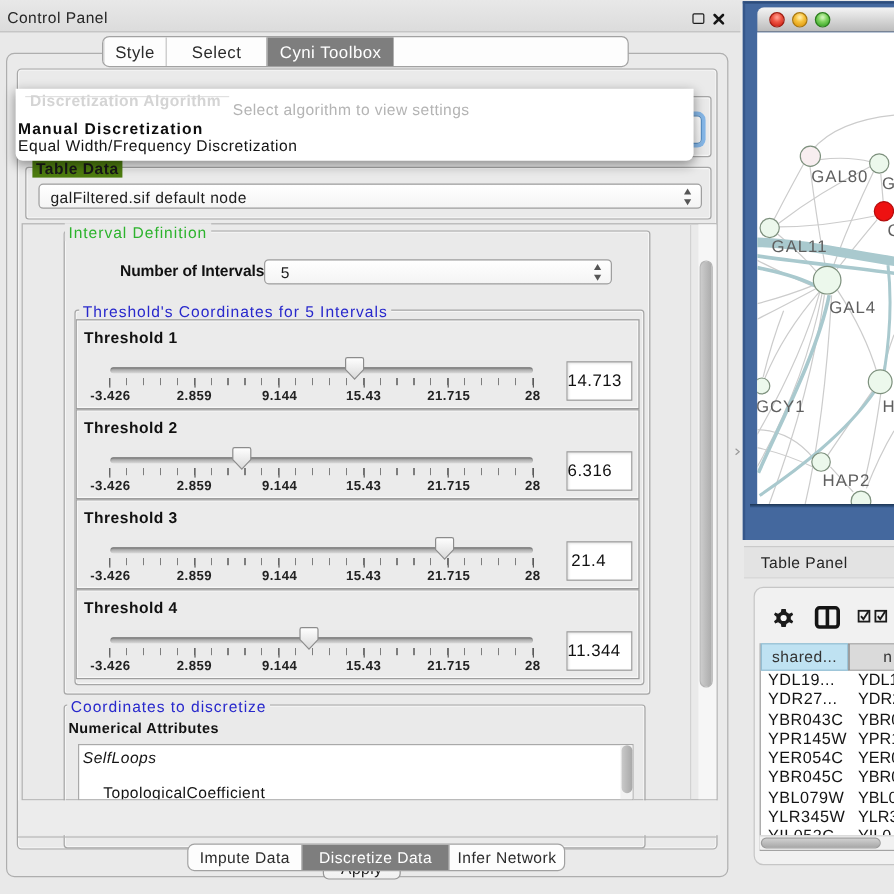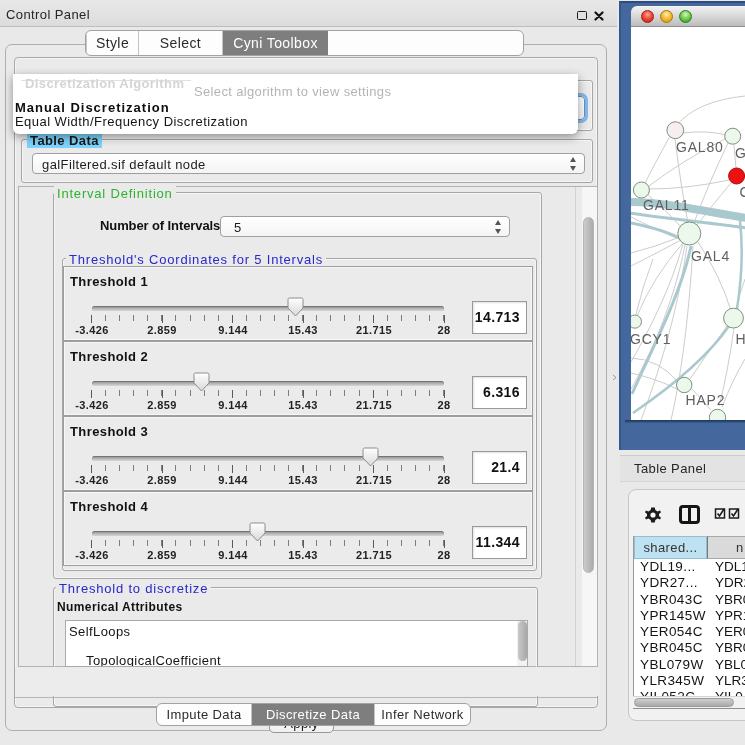--- a/index.html
+++ b/index.html
@@ -12,21 +12,21 @@
 .updn:before { content:""; position:absolute; left:0; top:0; border-left:3.5px solid transparent; border-right:3.5px solid transparent; border-bottom:5px solid #555; }
 .updn:after { content:""; position:absolute; left:0; bottom:0; border-left:3.5px solid transparent; border-right:3.5px solid transparent; border-top:5px solid #555; }
 .group { position:absolute; border:1px solid #a6a6a6; border-radius:3px; box-shadow:inset 0 0 0 1px rgba(255,255,255,.55); }
 .glabel { position:absolute; background:#eaeaea; padding:0 3px; font-size:13px; white-space:nowrap; letter-spacing:0.8px; }
 .tpanel { position:absolute; left:63px; width:470px; height:75px; border:1px solid #9d9d9d; box-shadow:inset 0 0 0 1px rgba(255,255,255,.6); background:#ebebeb; }
 .tlabel { position:absolute; left:6px; top:7px; font-weight:bold; font-size:13px; color:#111; }
 .track { position:absolute; left:28px; top:39px; width:352px; height:5px; border-radius:2.5px; background:linear-gradient(#8e8e8e,#d8d8d8); box-shadow:inset 0 1px 1px rgba(0,0,0,.25); }
 .ticks { position:absolute; left:27px; top:48px; width:353px; height:6px; background:repeating-linear-gradient(90deg,#7d7d7d 0 1px,transparent 1px 14.08px); }
 .mtick { position:absolute; top:48px; width:1px; height:8px; background:#5a5a5a; }
 .slab { position:absolute; top:57px; font-size:11px; font-weight:bold; color:#222; width:60px; text-align:center; }
-.vbox { position:absolute; left:408px; top:34px; width:55px; height:33px; background:#fff; border:1px solid #999; box-shadow:inset 1px 1px 2px rgba(0,0,0,.12); font-size:14px; color:#111; text-align:right; line-height:31px; padding-right:6px;font-weight:bold; }
+.vbox { position:absolute; left:408px; top:34px; width:55px; height:33px; background:#fff; border:1px solid #999; box-shadow:inset 1px 1px 2px rgba(0,0,0,.12); font-size:14px; color:#111; text-align:right; line-height:31px; padding-right:21px; }
 .thumb { position:absolute; top:30px; width:17px; height:20px; }
 .seg { float:left; height:100%; font-size:14px; color:#2c2c2c; text-align:center; line-height:25px; border-left:1px solid #c4c4c4; }
 .seg.first { border-left:none; }
 .seg.sel { background:#7e7e7e; color:#fff; }
 .litem { font-size:13px; color:#141414; height:17.3px; line-height:17.3px; }
 </style>
 </head>
 <body>
 
 <div class="abs" style="left:0;top:0;width:617px;height:27px;background:linear-gradient(#e8e8e8,#dcdcdc);border-bottom:1px solid #bdbdbd;"></div>
@@ -50,21 +50,21 @@
 <div class="combo" style="left:27px;top:96px;width:558px;height:24px;box-shadow:0 0 0 3px #85b7e8;border-color:#5b93c8;">
     <span class="updn"></span>
   </div>
 
 <div class="group" style="left:21px;top:139px;width:572px;height:44px;"></div>
 <div class="combo" style="left:32px;top:153px;width:553px;height:21px;">
     <span class="ct" style="left:9px;">galFiltered.sif default node</span>
     <span class="updn"></span>
   </div>
 
-<div class="abs" style="left:27px;top:133px;font-size:13px;font-weight:bold;color:#181818;background:#7dd3fc;padding:0 3px;">Table Data</div>
+<div class="abs" style="left:27px;top:133px;font-size:13px;font-weight:bold;color:#181818;background:#4d7c0f;padding:0 3px;">Table Data</div>
 
 <div class="abs" style="left:13px;top:74px;width:565px;height:60px;background:#fff;border-radius:0 0 6px 6px;box-shadow:0 3px 10px rgba(0,0,0,.4);"></div>
 <div class="abs" style="left:194px;top:84px;font-size:13px;color:#b4b4b4;letter-spacing:0.35px;">Select algorithm to view settings</div>
 <div class="abs" style="left:15px;top:100px;font-size:13px;font-weight:bold;color:#0d0d0d;letter-spacing:1.0px;">Manual Discretization</div>
 <div class="abs" style="left:15px;top:114px;font-size:13px;color:#141414;letter-spacing:0.45px;">Equal Width/Frequency Discretization</div>
 <div class="abs" style="left:21px;top:80px;width:170px;height:1px;background:#e0e0e0;"></div>
 <div class="abs" style="left:25px;top:76px;font-size:13px;font-weight:bold;color:#d4d4d4;">Discretization Algorithm</div>
 
 <div class="abs" style="left:18px;top:186px;width:580px;height:481px;border:1px solid #b2b2b2;background:#eaeaea;"></div>
 <div class="abs" style="left:575px;top:187px;width:1px;height:479px;background:#d2d2d2;"></div>
@@ -168,24 +168,24 @@
     <div class="slab" style="left:209px;">15.43</div>
     <div class="slab" style="left:280px;">21.715</div>
     <div class="slab" style="left:350px;">28</div>
   <svg class="thumb" style="left:185px;" width="17" height="20" viewBox="0 0 17 20">
       <path d="M2.5 1 H14.5 Q16 1 16 2.5 V11 L8.5 19 L1 11 V2.5 Q1 1 2.5 1 Z" fill="url(#tg1)" stroke="#8c8c8c"></path>
     </svg>
   <div class="vbox">11.344</div>
 </div>
 
 <div class="group" style="left:53px;top:587px;width:485px;height:120px;"></div>
-<div class="glabel" style="left:56px;top:581px;color:#2828cc;">Threshold to discretize</div>
+<div class="glabel" style="left:56px;top:581px;color:#2828cc;">Coordinates to discretize</div>
 <div class="abs" style="left:57px;top:600px;font-size:12px;font-weight:bold;color:#111;">Numerical Attributes</div>
 <div class="abs" style="left:65px;top:620px;width:463px;height:47px;background:#fff;border:1px solid #a9a9a9;overflow:hidden;">
-  <div class="litem" style="padding-left:3px;padding-top:2px;height:19px;">SelfLoops</div>
+  <div class="litem" style="padding-left:3px;padding-top:2px;height:19px;font-style:italic;">SelfLoops</div>
   <div class="litem" style="padding-left:20px;margin-top:12px;">TopologicalCoefficient</div>
   <div class="litem" style="padding-left:3px;">BetweennessCentrality</div>
 </div>
 <div class="abs" style="left:517px;top:621px;width:10px;height:45px;background:#f2f2f2;"></div>
 <div class="abs" style="left:518px;top:621px;width:9px;height:40px;background:linear-gradient(90deg,#c9c9c9,#a8a8a8);border-radius:5px;"></div>
 
 <div class="abs" style="left:15px;top:667px;width:585px;height:29px;background:#ececec;"></div>
 <div class="abs" style="left:15px;top:697px;width:582px;height:1px;background:#b7b7b7;"></div>
 <div class="abs" style="left:269px;top:713px;width:65px;height:20px;background:linear-gradient(#ffffff,#f0f0f0);border:1px solid #979797;border-radius:5px;font-size:13px;color:#191919;text-align:center;line-height:19px;">Apply</div>
 

